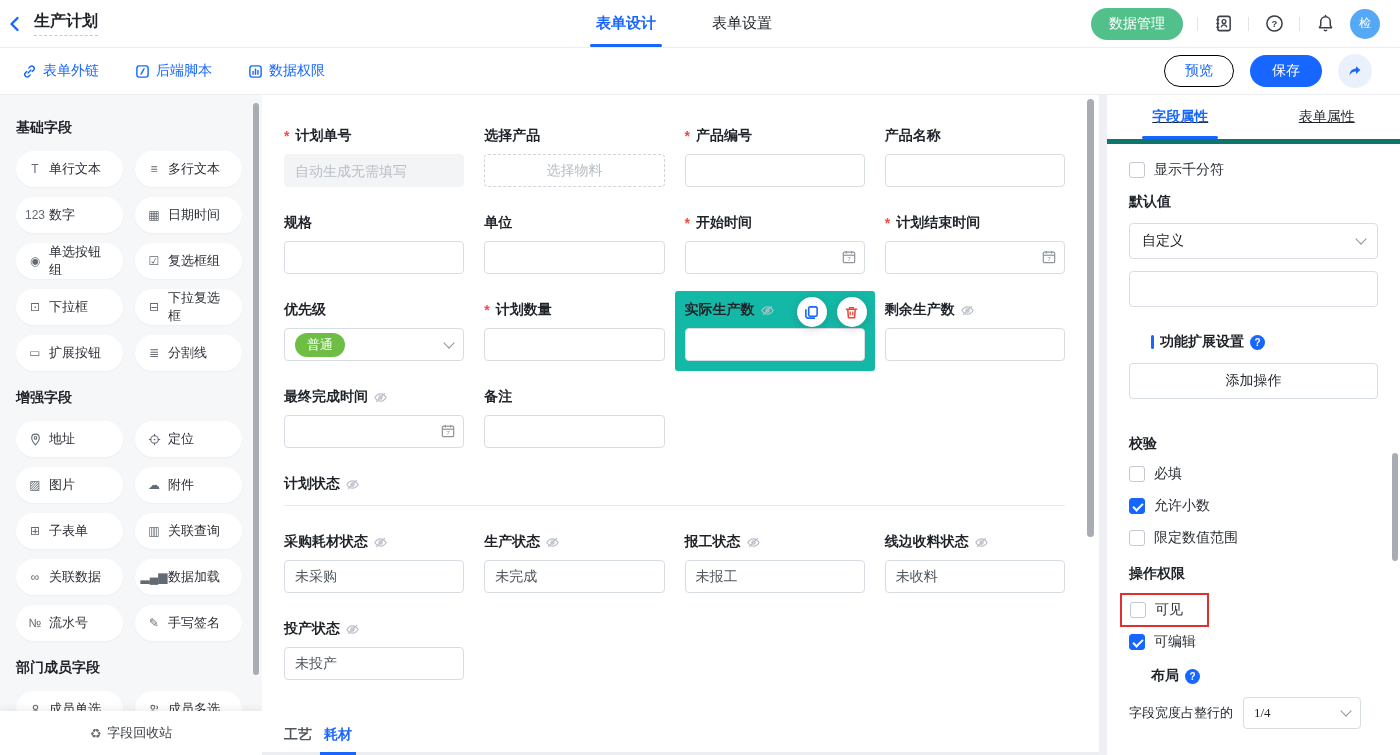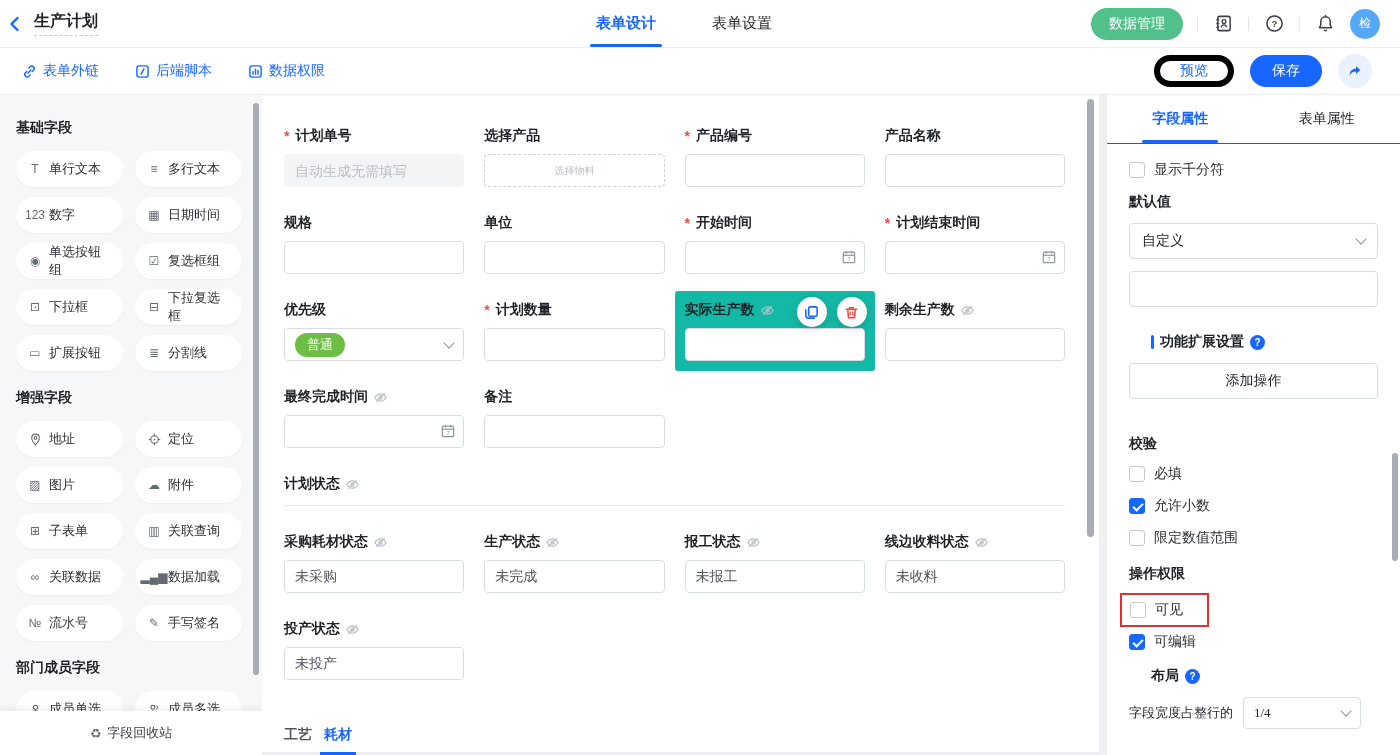--- a/index.html
+++ b/index.html
@@ -27,21 +27,21 @@
   .avatar { width:30px; height:30px; border-radius:50%; background:#54a8f5; color:#fff;
     font-size:12px; display:flex; align-items:center; justify-content:center; cursor:pointer; }
 
   
   .toolbar { height:47px; display:flex; align-items:center; padding:0 28px 0 22px;
     border-bottom:1px solid #ebedf0; background:#fff; }
   .tlink { display:flex; align-items:center; gap:6px; color:#1766ff; font-size:14px;
     margin-right:36px; cursor:pointer; }
   .tright { margin-left:auto; display:flex; align-items:center; gap:16px; }
   .btn-preview { height:32px; padding:0 20px; border-radius:16px; background:#fff;
-    border:6px solid #000000; color:#1766ff; font-size:14px; cursor:pointer; }
+    border:1px solid #000000; color:#1766ff; font-size:14px; cursor:pointer; }
   .btn-save { height:32px; padding:0 22px; border-radius:16px; background:#1766ff;
     border:none; color:#fff; font-size:14px; cursor:pointer; }
   .btn-share { width:34px; height:34px; border-radius:50%; background:#eaf1fd; border:none;
     display:flex; align-items:center; justify-content:center; cursor:pointer; }
 
   
   .content { display:flex; height:660px; }
 
   
   .sidebar { width:262px; background:#f6f7f9; position:relative; padding:18px 20px 0 16px; overflow:hidden; }
@@ -62,21 +62,21 @@
   .frow { display:grid; grid-template-columns:repeat(4,1fr); column-gap:20px; margin-bottom:27px; }
   .fld { position:relative; }
   .flabel { font-size:14px; font-weight:700; color:#1f2329; display:flex; align-items:center;
     gap:5px; margin-bottom:9px; height:18px; }
   .req::before { content:"*"; color:#f54a45; margin-right:1px; }
   .inp { width:100%; height:33px; border:1px solid #d8dce3; border-radius:4px; background:#fff;
     font-size:14px; color:#51565d; padding:0 10px; font-family:inherit; }
   .inp::placeholder { color:#b9bec7; }
   .inp.disabled { background:#f3f4f6; border-color:#f3f4f6; }
   .dashed-btn { width:100%; height:33px; border:1px dashed #cfd3da; border-radius:4px;
-    background:#fff; color:#b9bec7; font-size:10px; cursor:pointer; font-family:Liberation Mono, monospace; }
+    background:#fff; color:#b9bec7; font-size:14px; cursor:pointer; font-family:Liberation Mono, monospace; }
   .date-wrap { position:relative; }
   .date-wrap .cal { position:absolute; right:9px; top:9px; color:#8f959e; }
   .sel-box { width:100%; height:33px; border:1px solid #d8dce3; border-radius:4px; background:#fff;
     display:flex; align-items:center; padding:0 10px; cursor:pointer; position:relative; }
   .tag-green { background:#6ebe45; color:#fff; font-size:13px; padding:3px 12px; border-radius:13px; }
   .chev { width:8px; height:8px; border-right:1.6px solid #8f959e; border-bottom:1.6px solid #8f959e;
     transform:rotate(45deg); margin-left:auto; margin-top:-4px; }
   .field-sel { background:#14b8a6; margin:-10px; padding:10px; border-radius:3px; position:relative; }
   .fab { position:absolute; width:30px; height:30px; border-radius:50%; background:#fff; border:none;
     box-shadow:0 2px 8px rgba(31,35,41,.18); display:flex; align-items:center; justify-content:center;
@@ -91,21 +91,21 @@
   .ctab { font-size:14px; font-weight:700; color:#51565d; padding-bottom:8px; cursor:pointer;
     position:relative; }
   .ctab.active { color:#1766ff; }
   .ctab.active::after { content:""; position:absolute; left:-4px; right:-4px; bottom:-3px;
     height:3px; background:#1766ff; }
 
   .gap-col { width:8px; background:#eef0f4; }
 
   
   .panel { width:293px; background:#fff; position:relative; overflow:hidden; }
-  .ptabs { height:49px; display:flex; border-bottom:1px solid #0f766e; }
+  .ptabs { height:49px; display:flex; border-bottom:5px solid #0f766e;text-decoration:underline; }
   .ptab { flex:1; display:flex; align-items:center; justify-content:center; font-size:14px;
     color:#1f2329; cursor:pointer; position:relative; }
   .ptab.active { color:#1766ff; font-weight:700; }
   .ptab.active::after { content:""; position:absolute; left:50%; transform:translateX(-50%);
     bottom:0; width:76px; height:3px; background:#1766ff; border-radius:2px; }
   .pbody { padding:17px 22px 0; }
   .ck-row { display:flex; align-items:center; gap:9px; font-size:14px; color:#2b2f36; margin-bottom:14px; }
   .ckbox { width:16px; height:16px; border:1px solid #c3c7cf; border-radius:3px; background:#fff; flex:none; }
   .ckbox.on { background:#1766ff; border-color:#1766ff; position:relative; }
   .ckbox.on::after { content:""; position:absolute; left:5px; top:2px; width:4px; height:8px;

